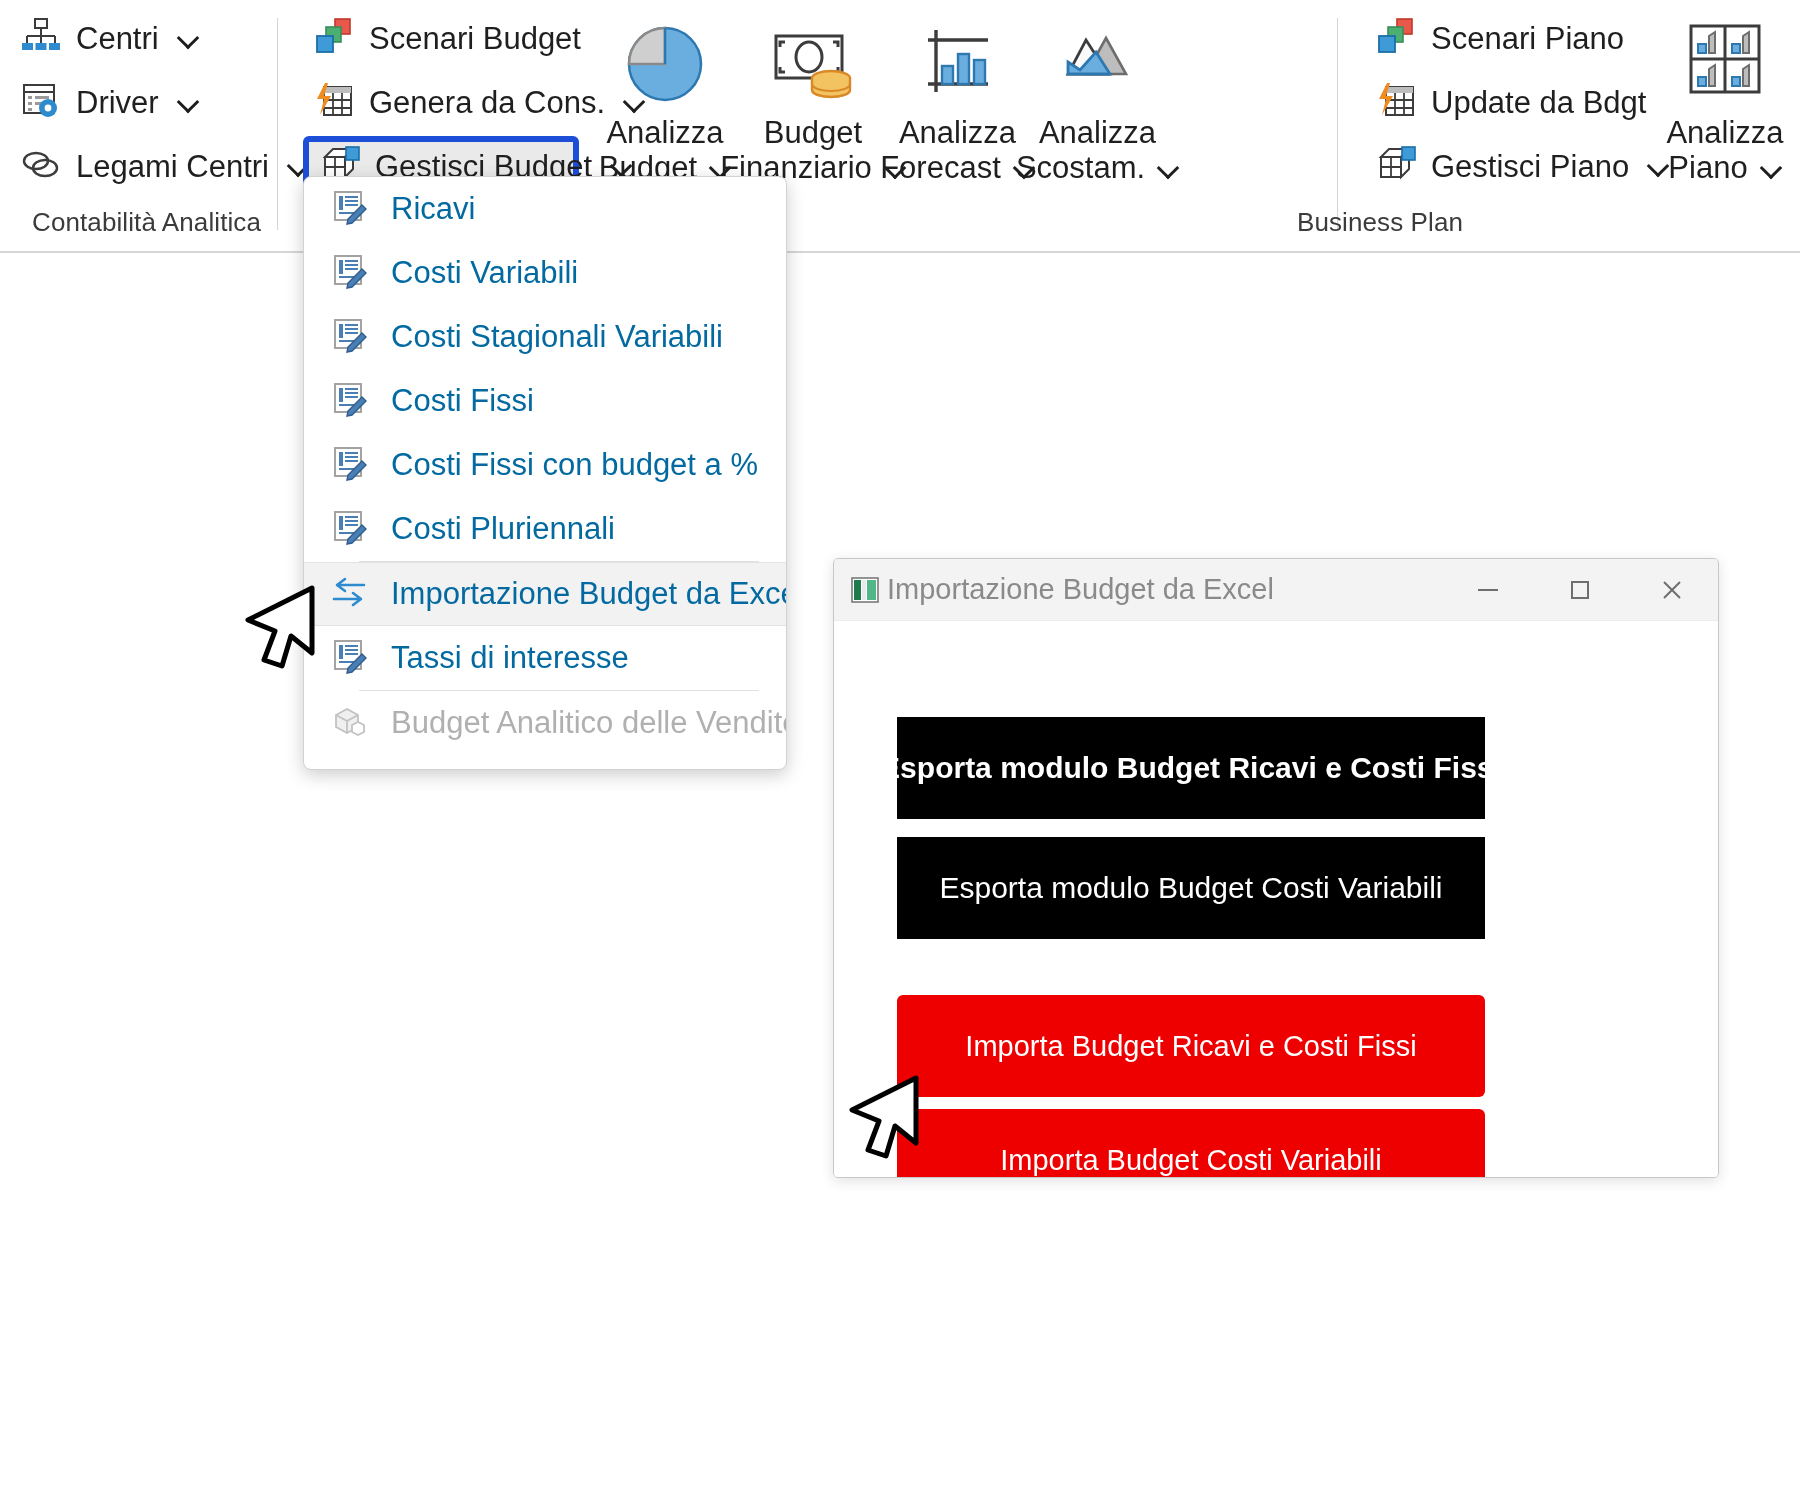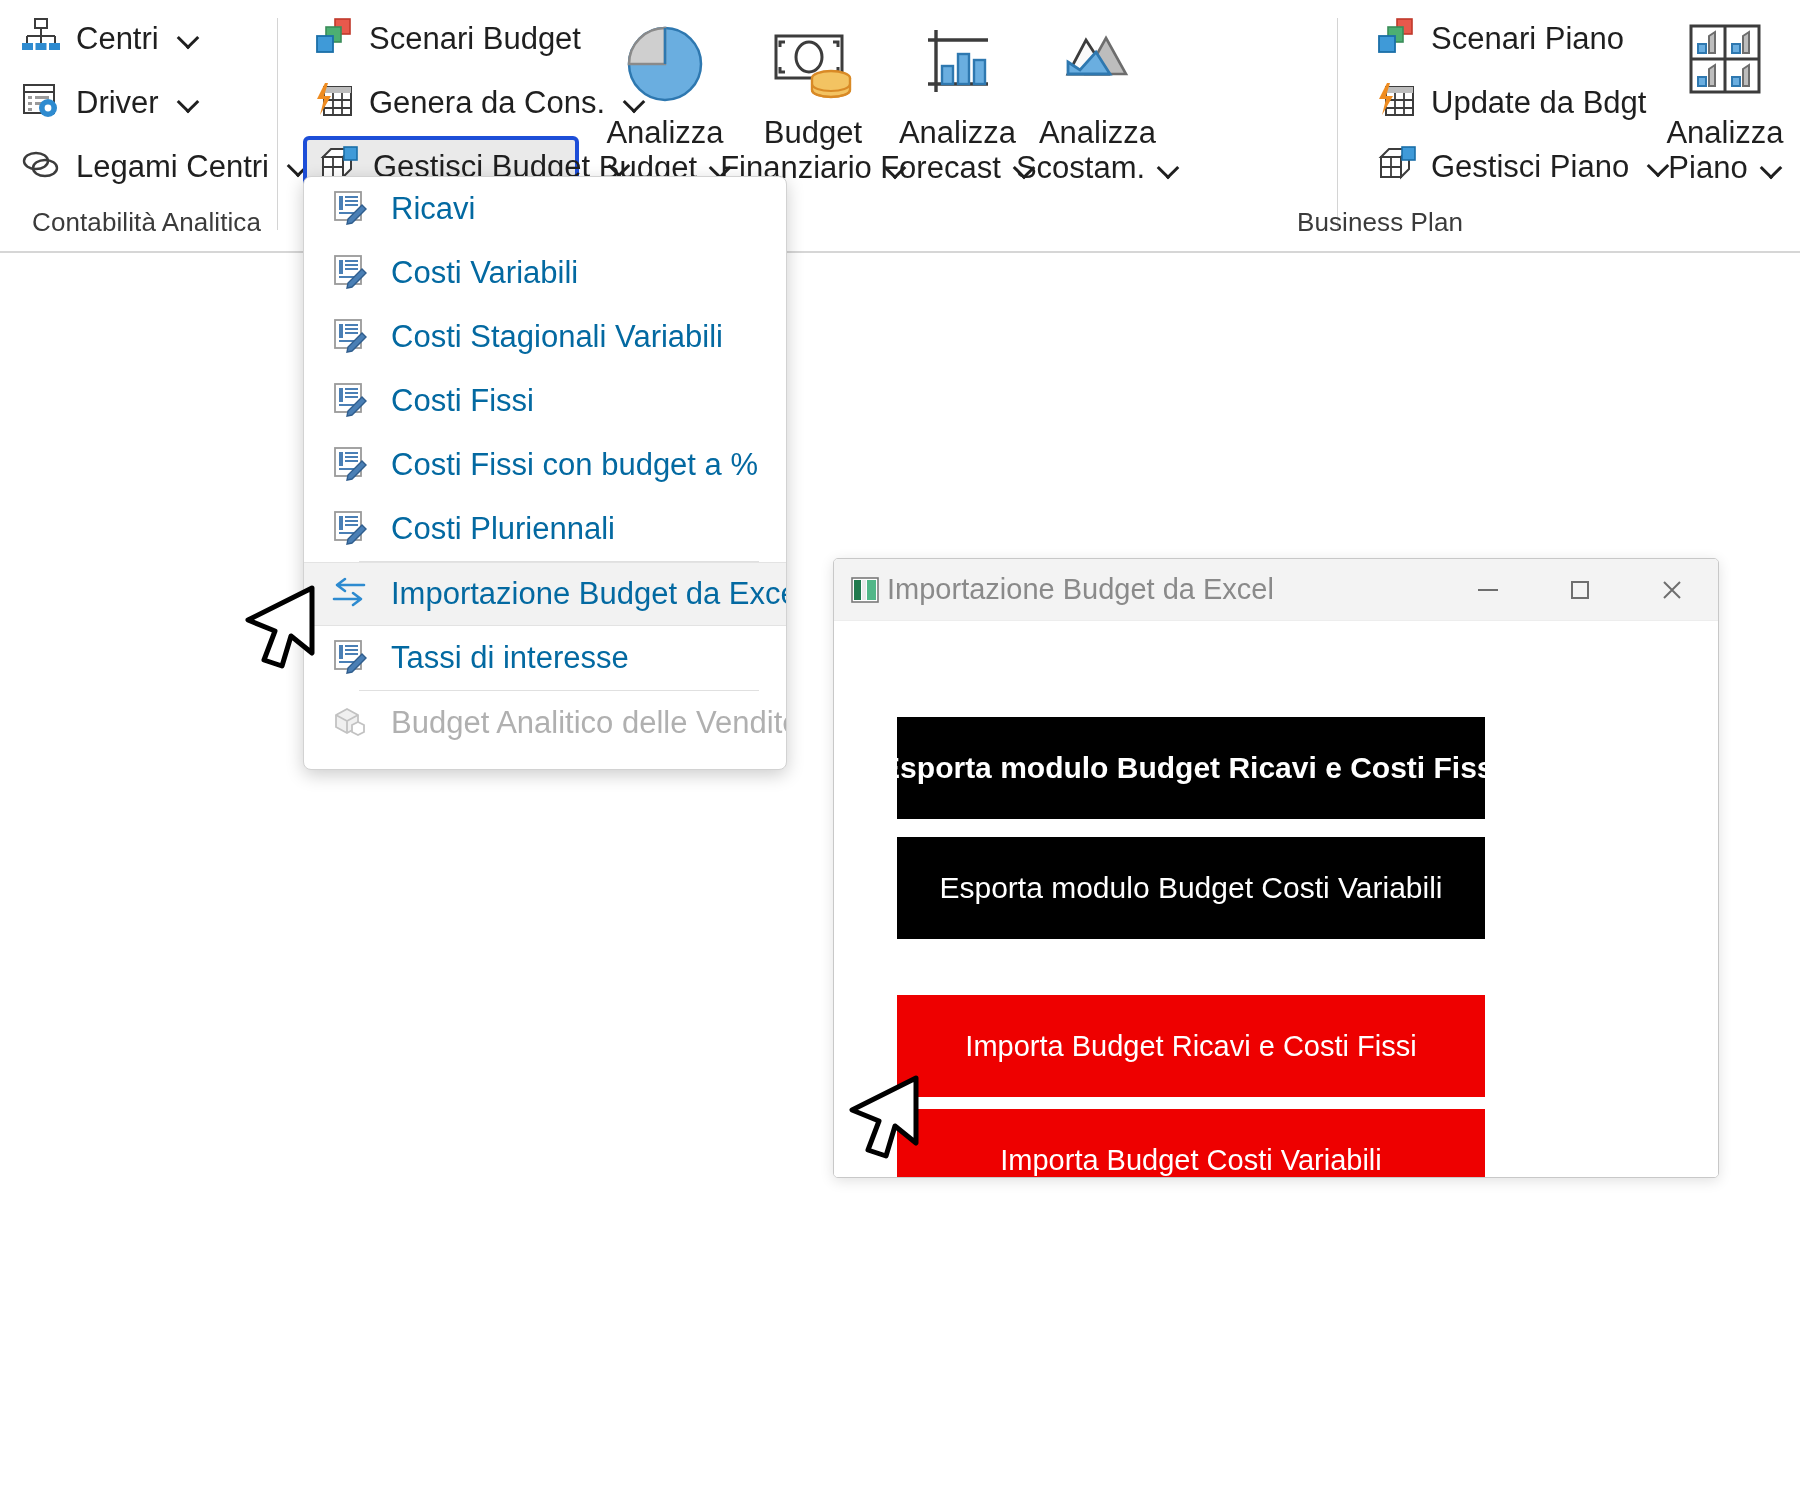--- a/index.html
+++ b/index.html
@@ -27,21 +27,21 @@
     position:absolute; font-size:26px; color:#3b3b3b;
     white-space:nowrap; letter-spacing:.1px;
   }
 
   
   .sm-item {
     position:absolute; display:flex; align-items:center; gap:14px;
     height:60px; padding:0 10px; white-space:nowrap; border-radius:6px;
   }
   .sm-item .lbl { font-size:31px; color:#1f1f1f; line-height:1; }
-  .sm-item.active { background:#eaeaea; border:4px solid #1d4ed8; }
+  .sm-item.active { background:#eaeaea; border:6px solid #1d4ed8; }
   .chev {
     display:inline-block; width:20px; height:20px; position:relative; margin-left:6px;
   }
   .chev::before{
     content:""; position:absolute; left:1px; top:2px;
     width:13px; height:13px; border-right:3px solid #1f1f1f; border-bottom:3px solid #1f1f1f;
     transform:rotate(45deg);
   }
 
   
@@ -91,21 +91,21 @@
     width:92px; height:100%; display:flex; align-items:center; justify-content:center;
     color:#6e6e6e;
   }
   .dlg-body { position:relative; height:557px; background:#fff; }
 
   .dbtn {
     position:absolute; display:flex; align-items:center; justify-content:center;
     color:#ffffff; white-space:nowrap;
   }
   .dbtn.black { background:#000000; }
-  .dbtn.red   { background:#ee0000; }
+  .dbtn.red   { background:#ee0000;border-radius:6px; }
   .dbtn.bold  { font-weight:bold; }
 
   
   .cursor { position:absolute; }
 </style>
 </head>
 <body>
 
 <div id="root">
 

